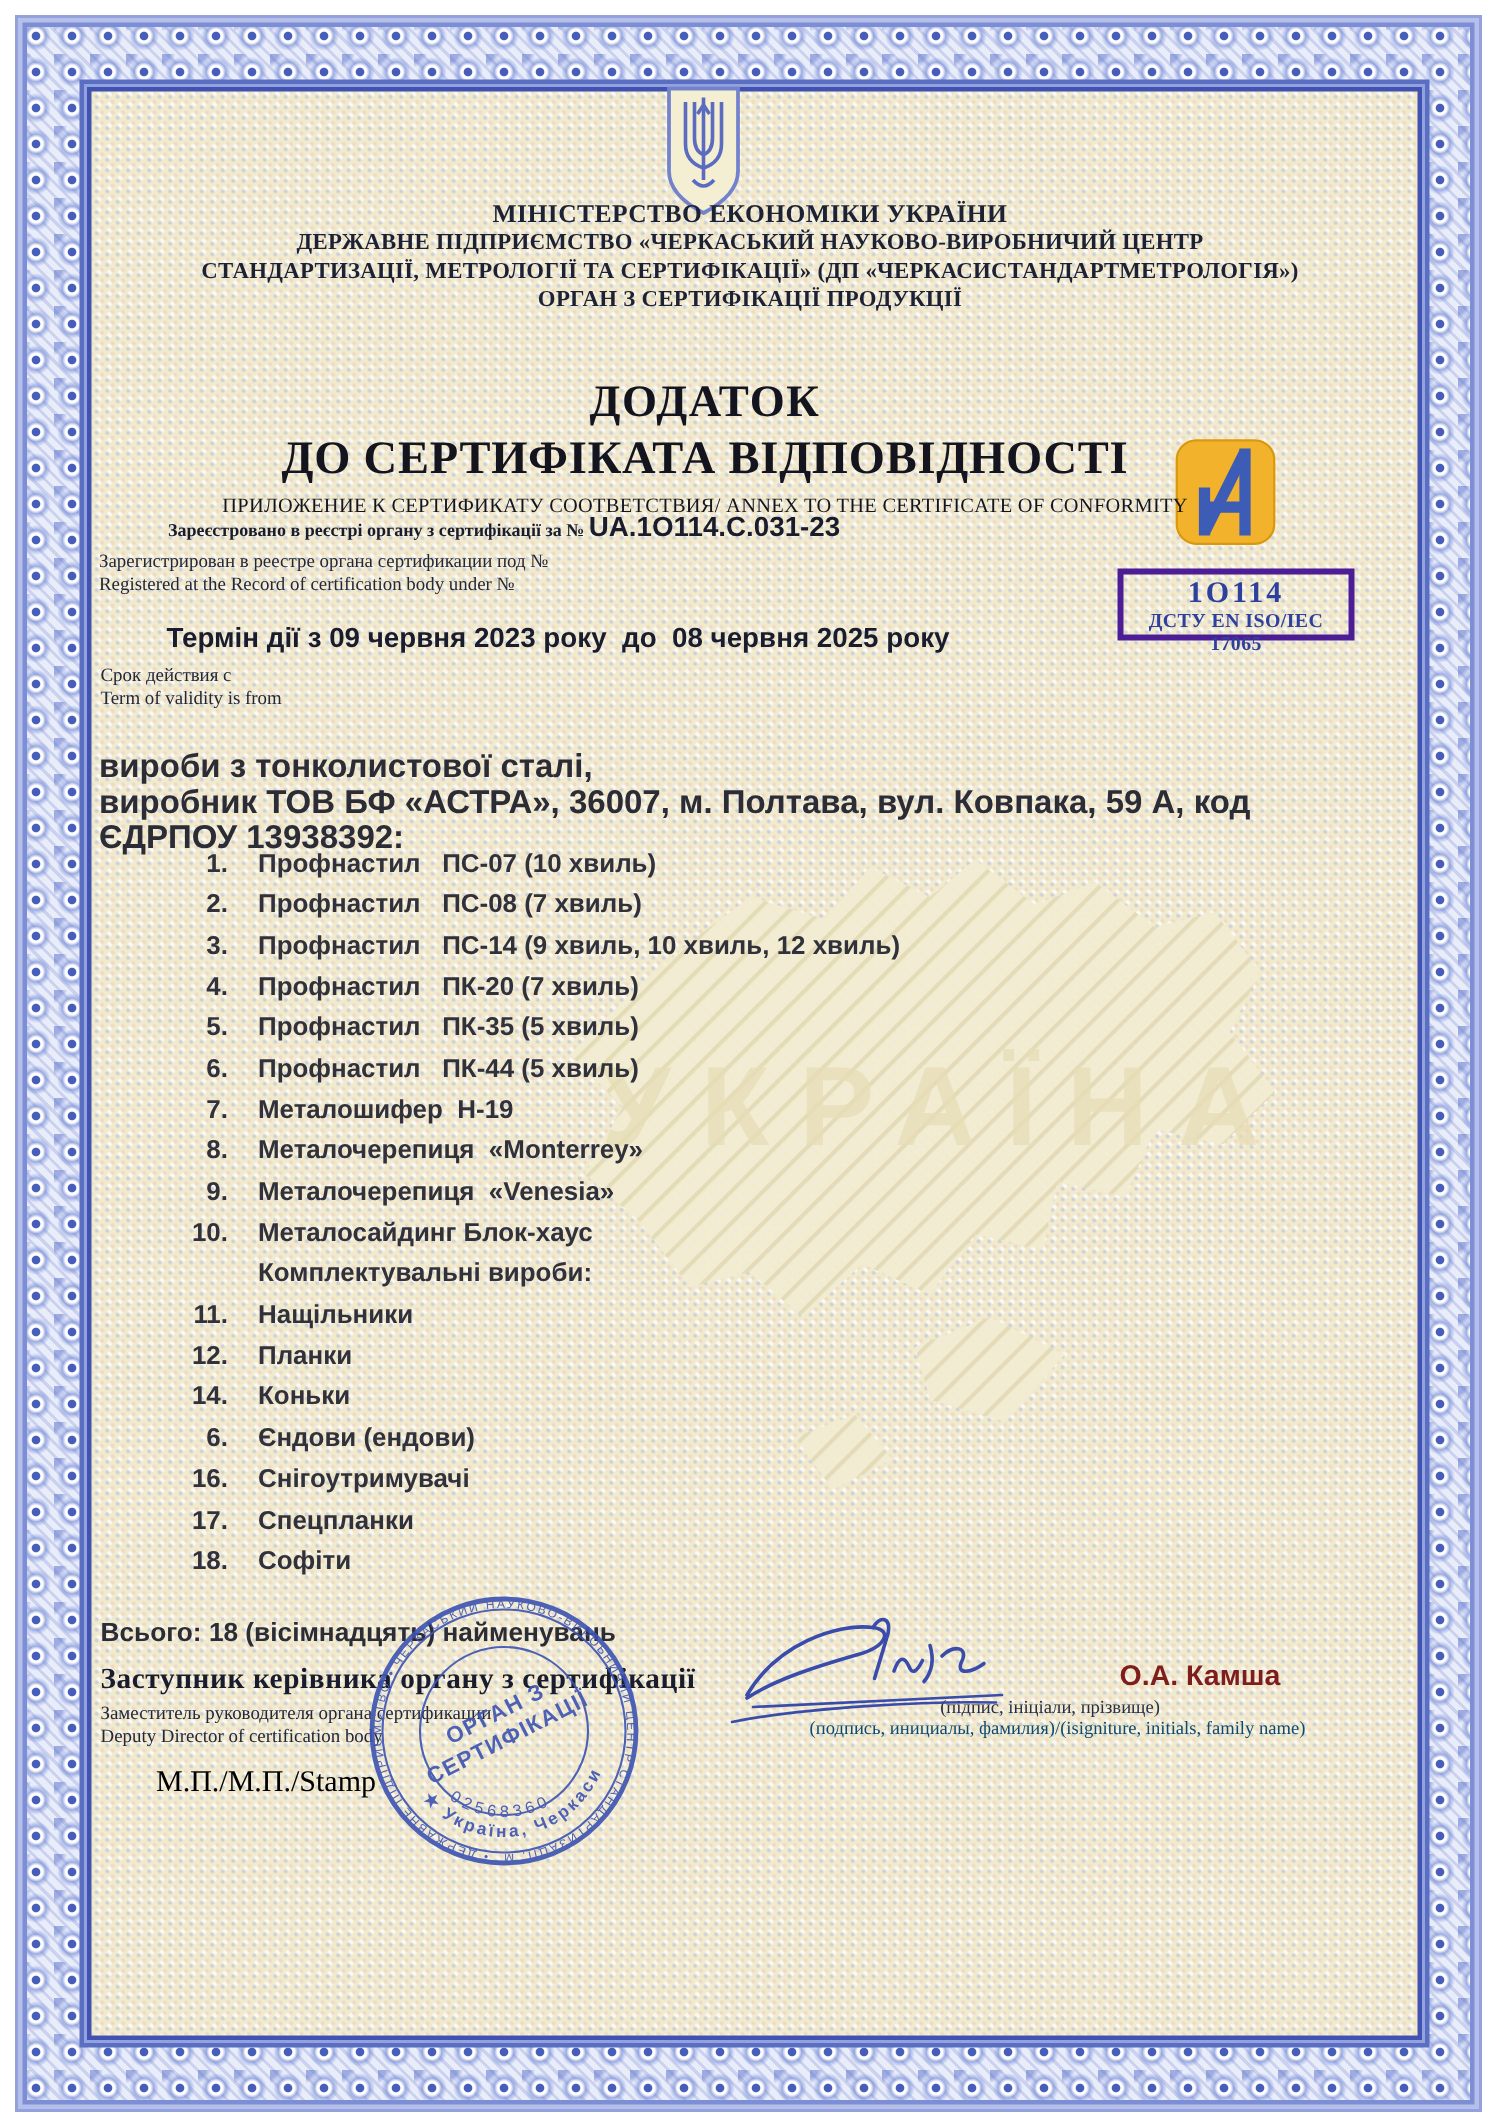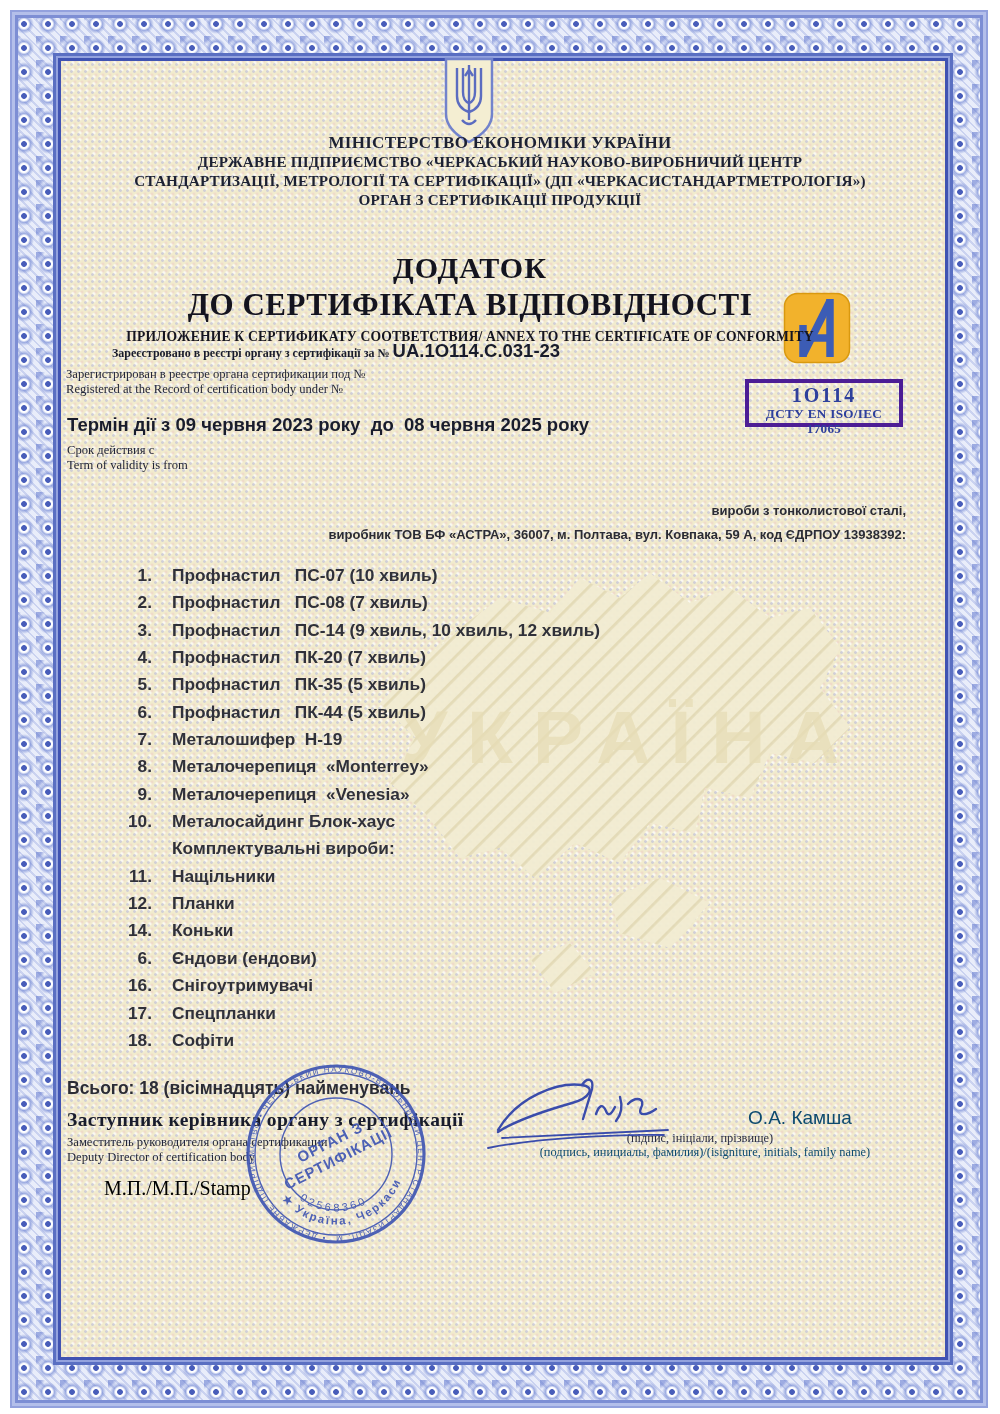--- a/index.html
+++ b/index.html
@@ -23,63 +23,63 @@
       radial-gradient(circle, rgba(165,168,222,.42) 1px, rgba(255,255,255,0) 1.7px),
       radial-gradient(circle, rgba(233,178,190,.32) 1px, rgba(255,255,255,0) 1.7px),
       radial-gradient(circle, rgba(255,255,255,.75) 1.2px, rgba(255,255,255,0) 2.1px);
     background-size:7px 7px,7px 7px,7px 7px;
     background-position:0 0,3.5px 3.5px,1.5px 5.2px;
     border:3px solid #4053b2; box-shadow:0 0 0 2px #93a2de, 0 0 0 5px #5a6fc2;}
 
   .abs{position:absolute;}
   .serif{font-family:"Liberation Serif",serif;}
   .sans{font-family:"Liberation Sans",sans-serif;}
-  .pre{white-space:pre;}
+  .pre{white-space:pre;padding-left:44px;}
 
   .header-block{left:100px;top:133px;width:800px;text-align:center;
     font-weight:bold;color:#1c2133;line-height:19px;}
   .header-l1{font-size:17px;letter-spacing:.3px;}
   .header-l{font-size:15.2px;letter-spacing:.2px;}
 
   .title-block{left:60px;top:251px;width:820px;text-align:center;color:#14141f;z-index:3;}
   .title-1{font-size:30px;font-weight:bold;letter-spacing:1px;}
   .title-2{font-size:31px;font-weight:bold;letter-spacing:.5px;margin-top:2px;}
-  .title-sub{font-size:13.6px;font-weight:bold;margin-top:6px;letter-spacing:.2px;}
+  .title-sub{font-size:13.6px;font-weight:normal;margin-top:6px;letter-spacing:.2px;}
 
   .logo{left:783px;top:292px;width:68px;height:72px;z-index:2;}
   .codebox{left:745px;top:379px;width:150px;height:40px;border:4px solid #4c1d95;
     text-align:center;color:#2e409d;font-weight:bold;z-index:2;}
   .codebox .c1{font-size:20px;letter-spacing:2px;line-height:22px;margin-top:1px;}
   .codebox .c2{font-size:13.2px;letter-spacing:.3px;line-height:15px;}
 
   .reg-block{left:66px;top:340px;width:740px;color:#181c2c;}
   .reg-main{font-size:12px;font-weight:bold;margin-left:46px;}
   .reg-num{font-family:"Liberation Sans",sans-serif;font-size:18.5px;font-weight:bold;}
   .smline{font-size:12.6px;line-height:14.5px;color:#23273a;}
 
   .valid-block{left:67px;top:414px;width:700px;color:#181c2c;}
   .valid-main{font-size:18.5px;font-weight:bold;}
 
   .product-block{left:66px;top:499px;width:840px;color:#2b2c35;
-    font-size:13px;font-weight:bold;line-height:23.5px;text-align:right;}
+    font-size:22px;font-weight:bold;line-height:23.5px;}
 
   .list-block{left:112px;top:565px;width:700px;color:#30313a;z-index:2;}
   .row{height:27.35px;display:flex;align-items:baseline;
     font-family:"Liberation Sans",sans-serif;font-size:17.3px;font-weight:bold;}
   .row .num{width:40px;text-align:right;}
   .row .txt{margin-left:20px;white-space:pre;}
 
   .total-line{left:67px;top:1078px;font-size:17.5px;font-weight:bold;color:#2b2c35;z-index:2;}
 
   .sig-left{left:67px;top:1109px;width:440px;color:#181c2c;z-index:2;}
   .sig-left .main{font-size:19.5px;font-weight:bold;letter-spacing:.4px;}
   .mp-line{left:104px;top:1177px;font-size:20px;color:#000000;z-index:2;}
 
-  .sig-name{left:690px;top:1107px;width:220px;font-size:19px;font-weight:normal;
-    color:#0c4a6e;text-align:center;z-index:2;}
+  .sig-name{left:690px;top:1107px;width:220px;font-size:19px;font-weight:bold;
+    color:#7f1d1d;text-align:center;z-index:2;}
   .sig-sub1{left:540px;top:1131px;width:320px;text-align:center;font-size:12.4px;color:#2a2e42;z-index:2;}
   .sig-sub2{left:495px;top:1145px;width:420px;text-align:center;font-size:12.4px;color:#0c4a6e;z-index:2;}
 
   .wm{left:350px;top:548px;width:560px;height:530px;z-index:0;pointer-events:none;}
   .stampsvg{left:240px;top:1058px;width:192px;height:192px;z-index:4;opacity:.9;}
   .signsvg{left:478px;top:1072px;width:210px;height:90px;z-index:4;}
   .trident{left:440px;top:56px;width:58px;height:90px;}
 </style>
 </head>
 <body>

